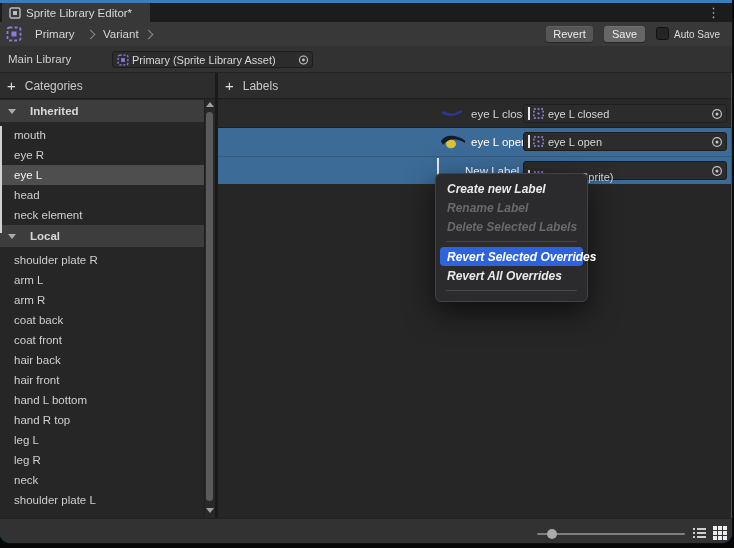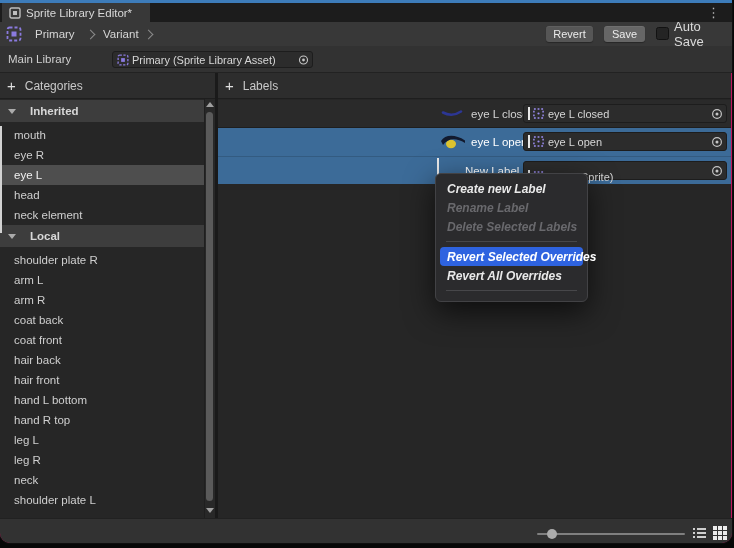--- a/index.html
+++ b/index.html
@@ -1,40 +1,40 @@
 <!DOCTYPE html>
 <html><head>
 <meta charset="utf-8">
 <style>
   html,body{margin:0;padding:0;}
   .screen{position:relative;width:734px;height:548px;background:#070707;overflow:hidden;
           font-family:"Liberation Sans",sans-serif;-webkit-font-smoothing:antialiased;}
   .abs{position:absolute;}
-  .window{position:absolute;left:0;top:0;width:732px;height:543px;background:#be185d;
+  .window{position:absolute;left:0;top:0;width:732px;height:543px;background:#0369a1;
           border-radius:0 0 10px 10px;overflow:hidden;box-shadow:0 0 0 1px #0e0e0e;}
   .focus-line{position:absolute;left:0;top:0;width:732px;height:3px;background:#3d7cba;}
   
   .tabbar{position:absolute;left:0;top:3px;width:732px;height:19px;background:#1c1c1c;}
   .tab{position:absolute;left:2px;top:0;width:148px;height:19px;background:#383838;
        display:flex;align-items:center;gap:5px;padding:0 7px;box-sizing:border-box;}
   .tab-title{font-size:11.5px;color:#d8d8d8;white-space:nowrap;}
   .kebab{position:absolute;right:12px;top:1px;font-size:13px;color:#b5b5b5;line-height:17px;cursor:pointer;}
   
   .toolbar{position:absolute;left:0;top:22px;width:732px;height:24px;background:#383838;}
   .crumb{position:absolute;top:0;height:24px;display:flex;align-items:center;
          font-size:11.5px;color:#d6d6d6;cursor:pointer;}
   .chev{position:absolute;top:9px;width:6px;height:6px;border-top:1.5px solid #8b8b8b;
         border-right:1.5px solid #8b8b8b;transform:rotate(45deg);}
   .btn{position:absolute;top:4px;height:16px;border-radius:3px;font-size:11px;color:#ececec;
        display:flex;align-items:center;justify-content:center;cursor:pointer;
        box-shadow:inset 0 1px 0 rgba(255,255,255,.06),0 1px 1px rgba(0,0,0,.3);}
   .checkbox{position:absolute;top:5px;width:13px;height:13px;background:#242424;border:1px solid #121212;
             border-radius:2.5px;box-sizing:border-box;cursor:pointer;}
   .autosave-label{position:absolute;top:0;height:24px;display:flex;align-items:center;
-                  font-size:13px;color:#dadada;}
+                  font-size:10px;color:#dadada;}
   
   .librow{position:absolute;left:0;top:46px;width:732px;height:27px;background:#323232;
           border-bottom:1px solid #222;box-sizing:border-box;}
   .librow-label{position:absolute;left:8px;top:0;height:26px;display:flex;align-items:center;
                 font-size:11.5px;color:#cfcfcf;}
   .objfield{position:absolute;background:#2c2c2c;border:1px solid #1d1d1d;border-radius:3px;
             box-sizing:border-box;display:flex;align-items:center;cursor:pointer;}
   .objfield .txt{font-size:11px;color:#d6d6d6;white-space:nowrap;overflow:hidden;}
   .picker{position:absolute;right:3px;top:50%;transform:translateY(-50%);display:flex;cursor:pointer;}
   .searchfield{position:absolute;left:580px;top:51px;width:148px;height:16px;background:#2a2a2a;

